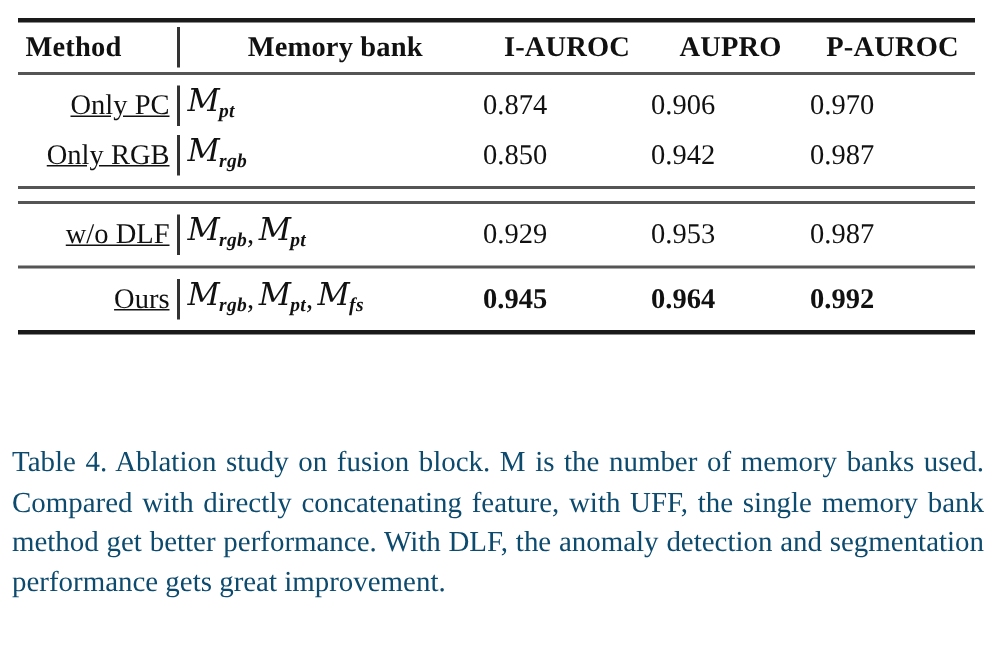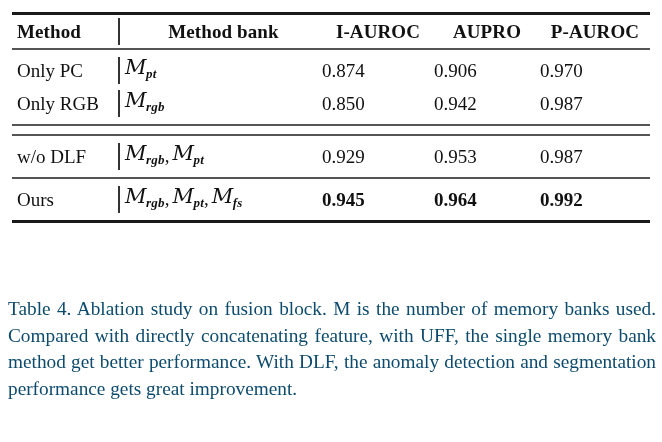--- a/index.html
+++ b/index.html
@@ -88,23 +88,24 @@
   th.h-bank   { text-align: center; }
   th.h-num    { text-align: center; }
 
   
   tr.data-row td {
     font-size: 19px;
     height: 27px;
     line-height: 27px;
   }
   td.m-cell {
-    text-align: left;
+    text-align: right;
     padding-left: 5px;
     white-space: nowrap;
+    text-decoration: underline;
   }
   td.b-cell {
     text-align: left;
     white-space: nowrap;
     margin-top: 32px;
   }
   td.n-cell {
     font-size: 19px;
   }
   tr.bold-row td.n-cell,
@@ -180,21 +181,21 @@
 
         <tr class="rule-thick">
           <td colspan="6"></td>
         </tr>
 
         <tr class="head-row">
           <th class="h-method">Method</th>
           <th class="sep-cell">
             <span class="sep-bar"></span>
           </th>
-          <th class="h-bank">Method bank</th>
+          <th class="h-bank">Memory bank</th>
           <th class="h-num">I-AUROC</th>
           <th class="h-num">AUPRO</th>
           <th class="h-num">P-AUROC</th>
         </tr>
 
         <tr class="rule-thin">
           <td colspan="6"></td>
         </tr>
 
         <tr class="gap-row">

